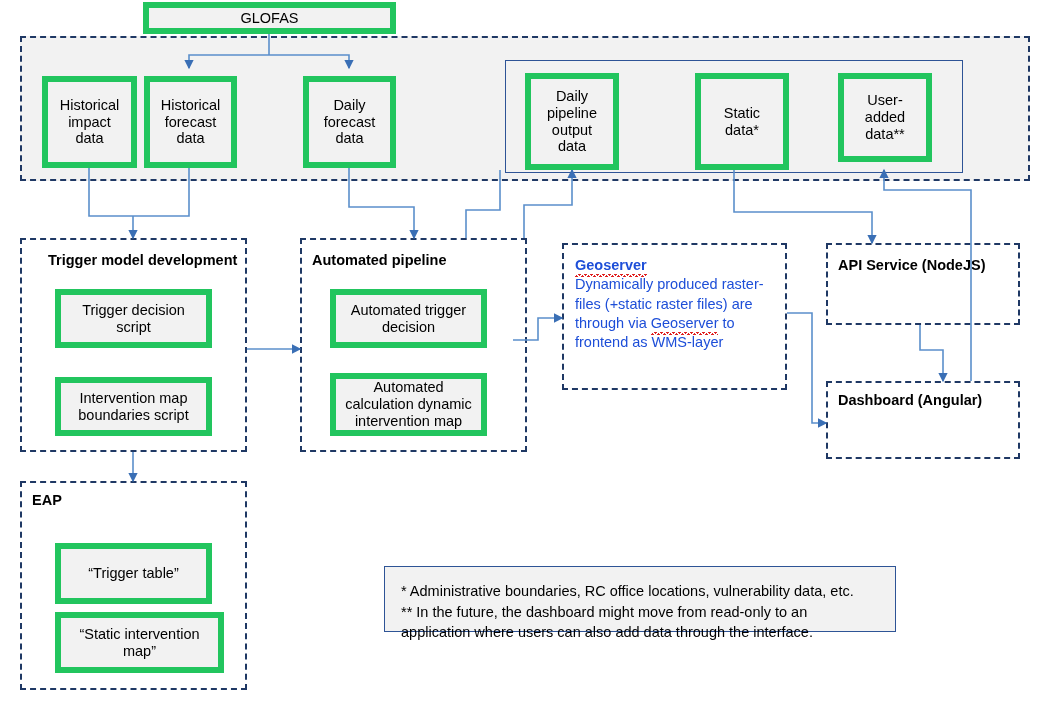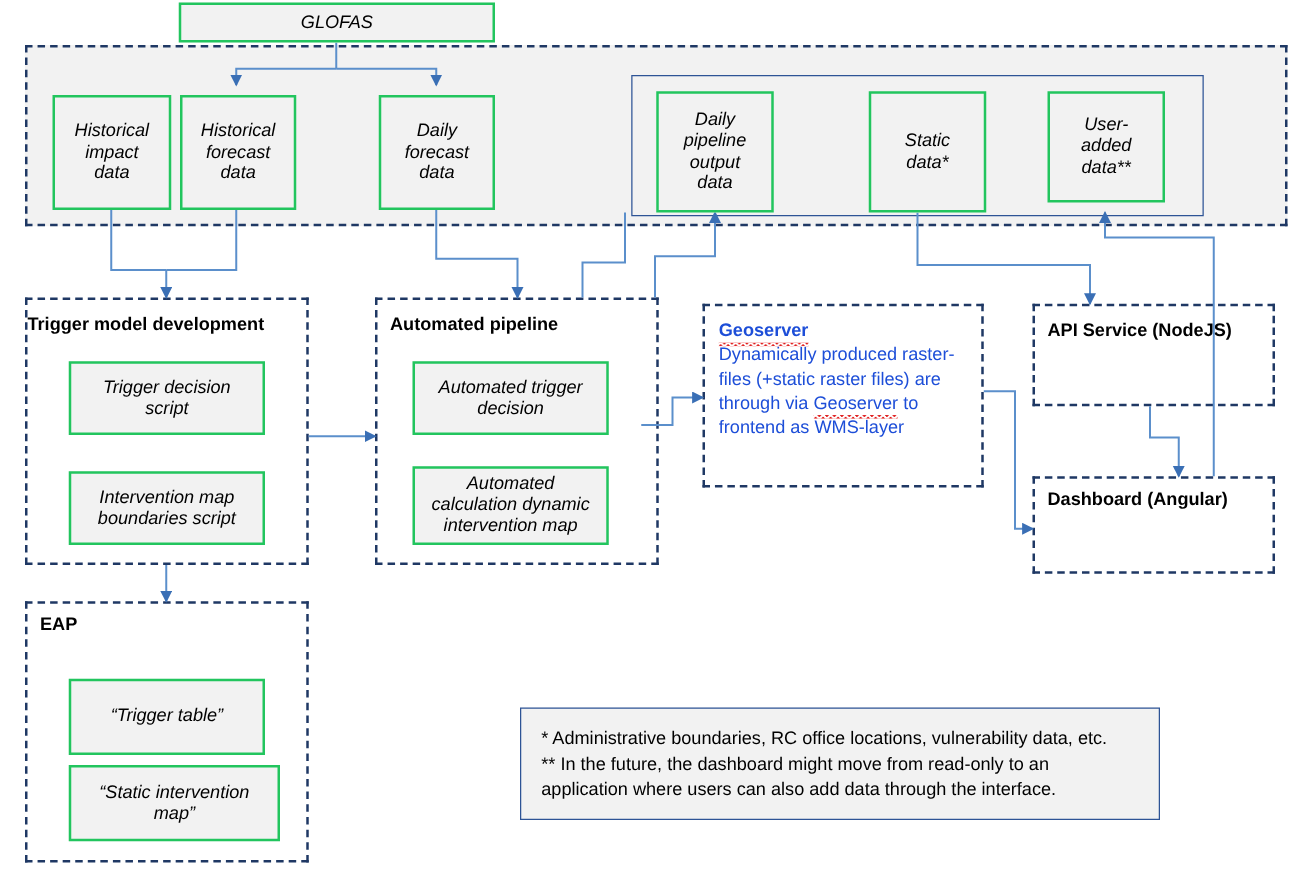--- a/index.html
+++ b/index.html
@@ -24,32 +24,31 @@
     width: 1051px;
     height: 710px;
     pointer-events: none;
     z-index: 5;
   }
 
   
   .node {
     position: absolute;
     box-sizing: border-box;
-    border: 2px solid #22c55e;
+    border: 6px solid #22c55e;
     background: #F2F2F2;
     display: flex;
     align-items: center;
     justify-content: center;
     text-align: center;
     line-height: 1.17;
     font-size: 14.5px;
     color: #000;
     z-index: 10;
     padding: 2px 4px;
-    font-style: italic;
   }
 
   
   .group {
     position: absolute;
     box-sizing: border-box;
     border: 2px dashed #1F3864;
     z-index: 2;
   }
   .group.shaded {
@@ -212,21 +211,21 @@
 
   <div class="node" style="left:838px; top:73px; width:94px; height:89px;">
     <span>
       <span>User-</span><br>
       <span>added</span><br>
       <span>data**</span>
     </span>
   </div>
 
   <div class="group" style="left:20px; top:238px; width:227px; height:214px;"></div>
-  <div class="group-title" style="left:22px; top:252px;">Trigger model development</div>
+  <div class="group-title" style="left:48px; top:252px;">Trigger model development</div>
 
   <div class="node" style="left:55px; top:289px; width:157px; height:59px;">
     <span>
       <span>Trigger decision</span><br>
       <span>script</span>
     </span>
   </div>
 
   <div class="node" style="left:55px; top:377px; width:157px; height:59px;">
     <span>
@@ -275,19 +274,19 @@
     <span>through via </span><span class="squiggle">Geoserver</span><span> to</span><br>
     <span>frontend as WMS-layer</span>
   </div>
 
   <div class="group" style="left:826px; top:243px; width:194px; height:82px;"></div>
   <div class="group-title" style="left:838px; top:257px;">API Service (NodeJS)</div>
 
   <div class="group" style="left:826px; top:381px; width:194px; height:78px;"></div>
   <div class="group-title" style="left:838px; top:392px;">Dashboard (Angular)</div>
 
-  <div class="footnote" style="left:416px; top:566px; width:512px; height:90px;">
+  <div class="footnote" style="left:384px; top:566px; width:512px; height:66px;">
     <div>* Administrative boundaries, RC office locations, vulnerability data, etc.</div>
     <div>** In the future, the dashboard might move from read-only to an</div>
     <div>application where users can also add data through the interface.</div>
   </div>
 
 </div>
 
 </body></html>

